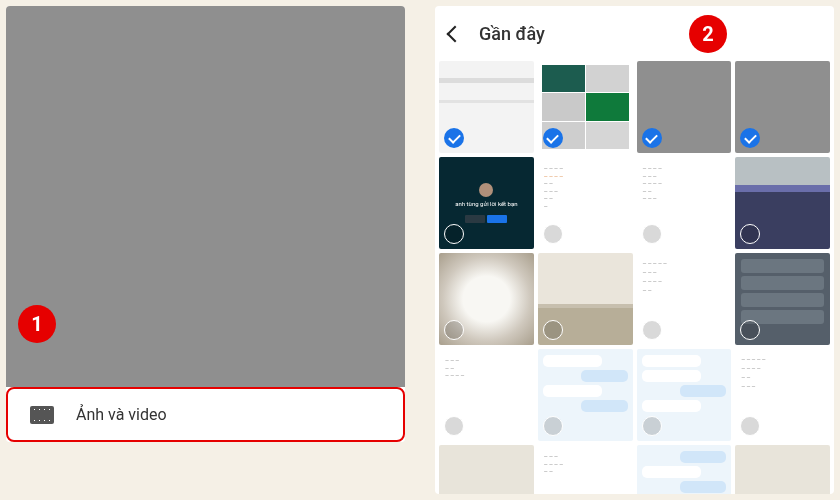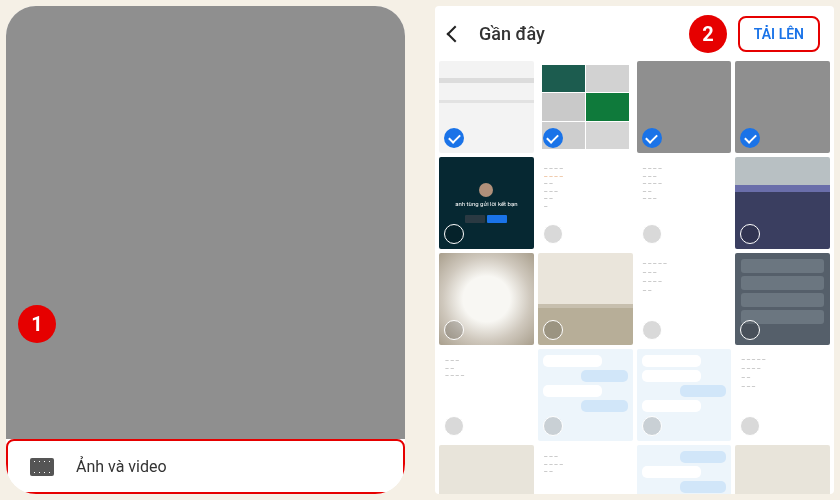--- a/index.html
+++ b/index.html
@@ -15,24 +15,23 @@
       position: relative;
     }
     .phone {
       background: #fff;
       border-radius: 4px;
       position: relative;
       overflow: hidden;
     }
     .phone-left {
       width: 400px;
-      height: 488px;
+      height: 436px;
       display: flex;
       flex-direction: column;
-      border-radius: 30px;
     }
     .phone-right {
       width: 400px;
       height: 488px;
       display: flex;
       flex-direction: column;
     }
     .left-top {
       flex: 1;
       background: #8f8f8f;
@@ -202,21 +201,20 @@
       <span>Ảnh và video</span>
     </div>
   </div>
 </div>
 
 <div class="phone phone-right">
   <div class="right-header">
     <div class="back-chevron"></div>
     <div class="header-title">Gần đây</div>
     <div class="header-spacer"></div>
-    <div class="upload-btn">TẢI LÊN</div>
   </div>
 
   <div class="gallery">
 
     <div class="thumb t-doc">
         <span class="sel-check"></span>
       </div>
     <div class="thumb t-collage">
       <div></div>
         <div></div>

